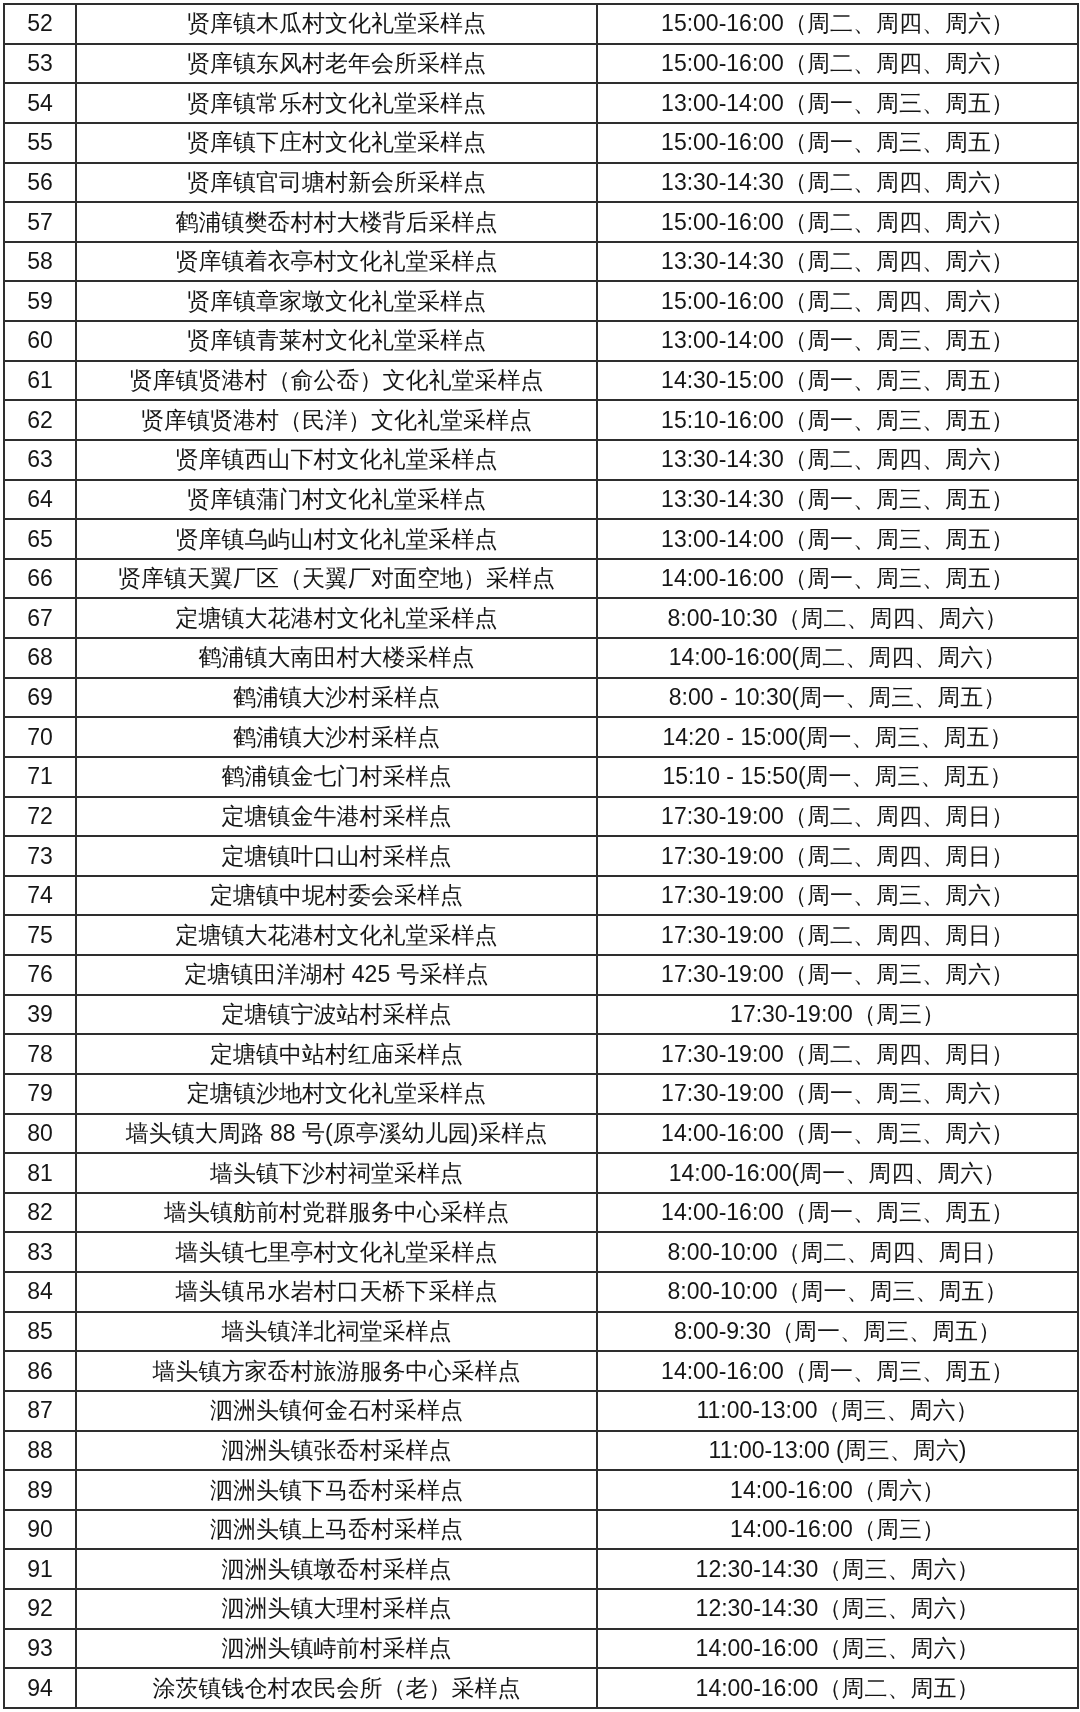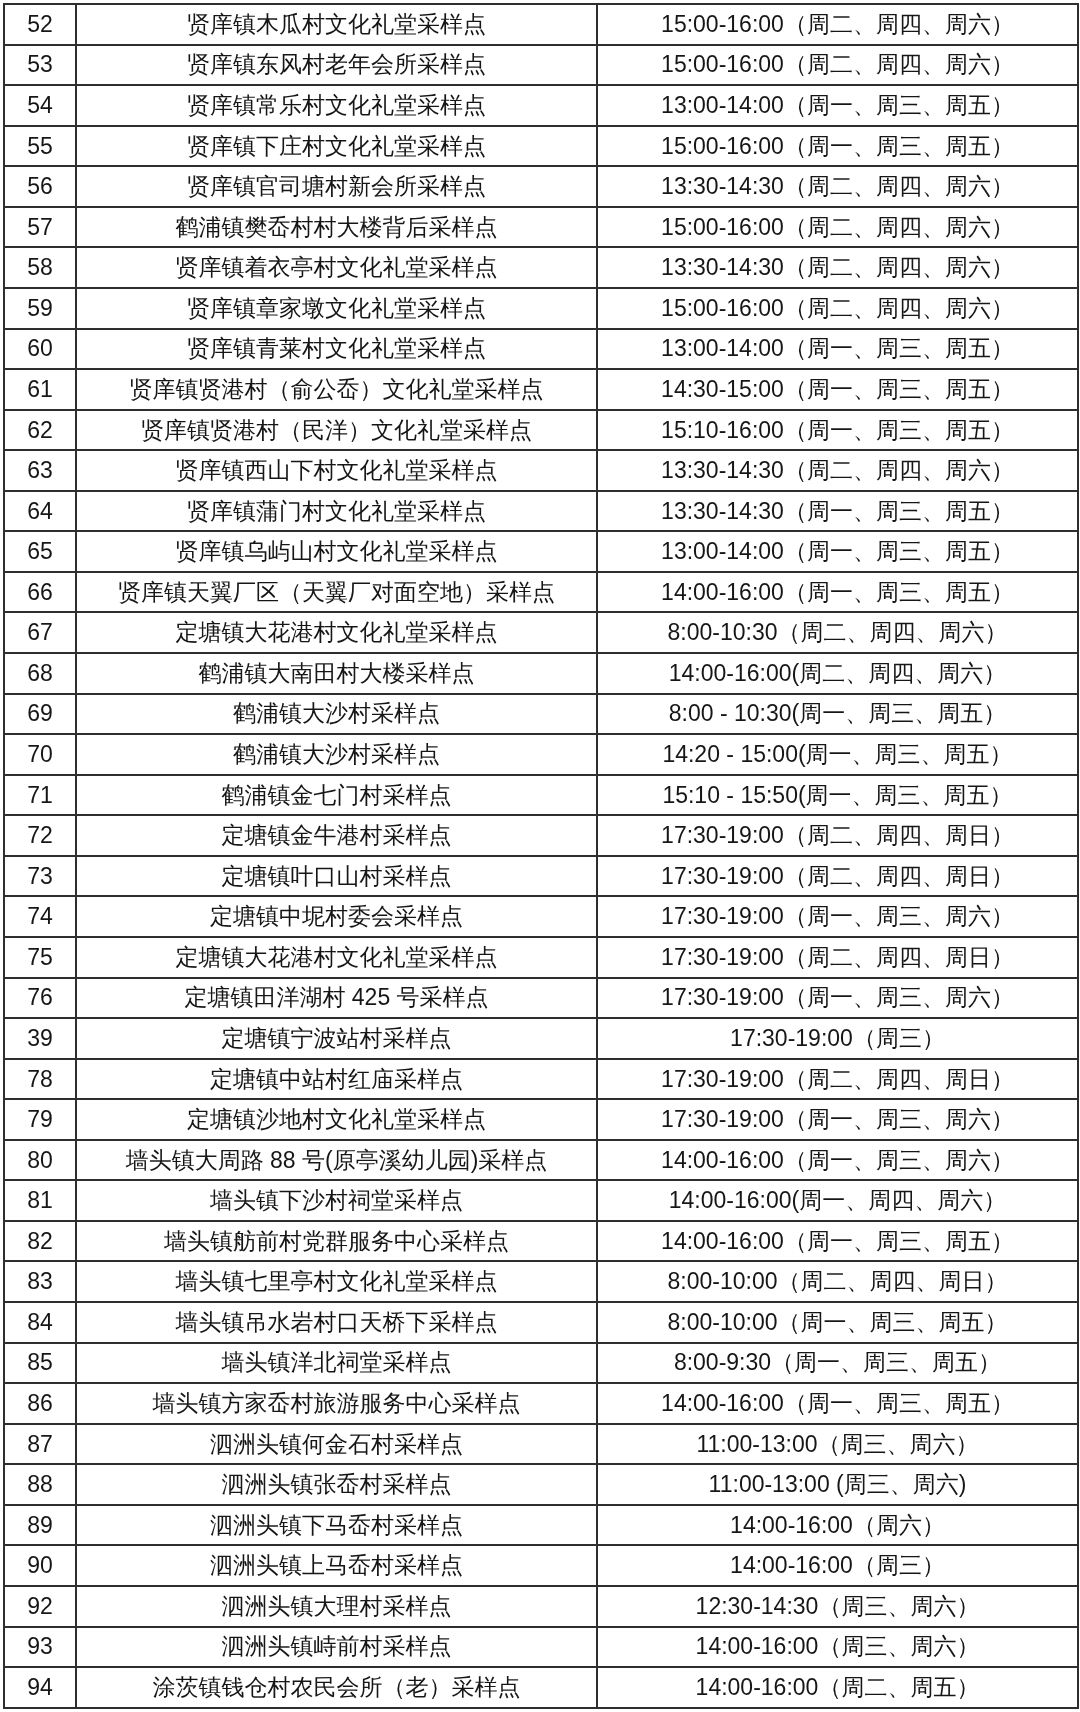--- a/index.html
+++ b/index.html
@@ -236,20 +236,25 @@
         <td class="col-no">89</td>
         <td class="col-name">泗洲头镇下马岙村采样点</td>
         <td class="col-time">14:00-16:00（周六）</td>
       </tr>
       <tr>
         <td class="col-no">90</td>
         <td class="col-name">泗洲头镇上马岙村采样点</td>
         <td class="col-time">14:00-16:00（周三）</td>
       </tr>
       <tr>
+        <td class="col-no">91</td>
+        <td class="col-name">泗洲头镇墩岙村采样点</td>
+        <td class="col-time">12:30-14:30（周三、周六）</td>
+      </tr>
+      <tr>
         <td class="col-no">92</td>
         <td class="col-name">泗洲头镇大理村采样点</td>
         <td class="col-time">12:30-14:30（周三、周六）</td>
       </tr>
       <tr>
         <td class="col-no">93</td>
         <td class="col-name">泗洲头镇峙前村采样点</td>
         <td class="col-time">14:00-16:00（周三、周六）</td>
       </tr>
       <tr>

